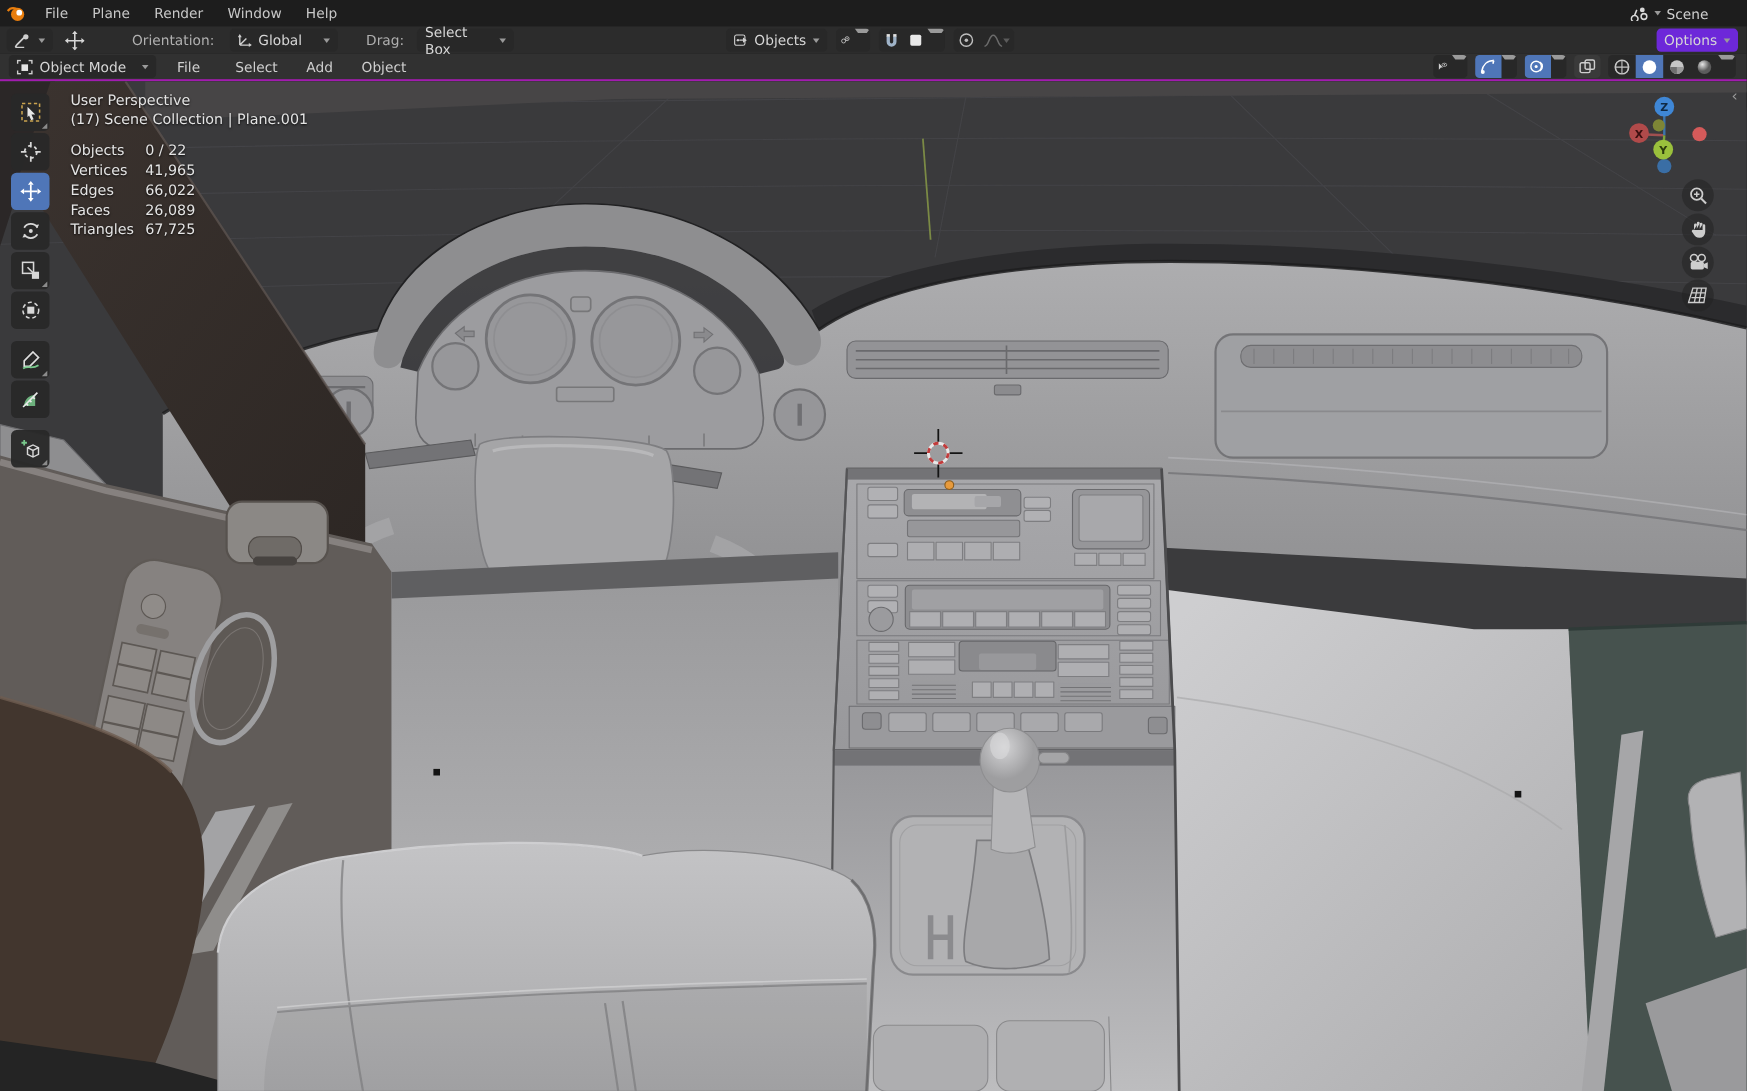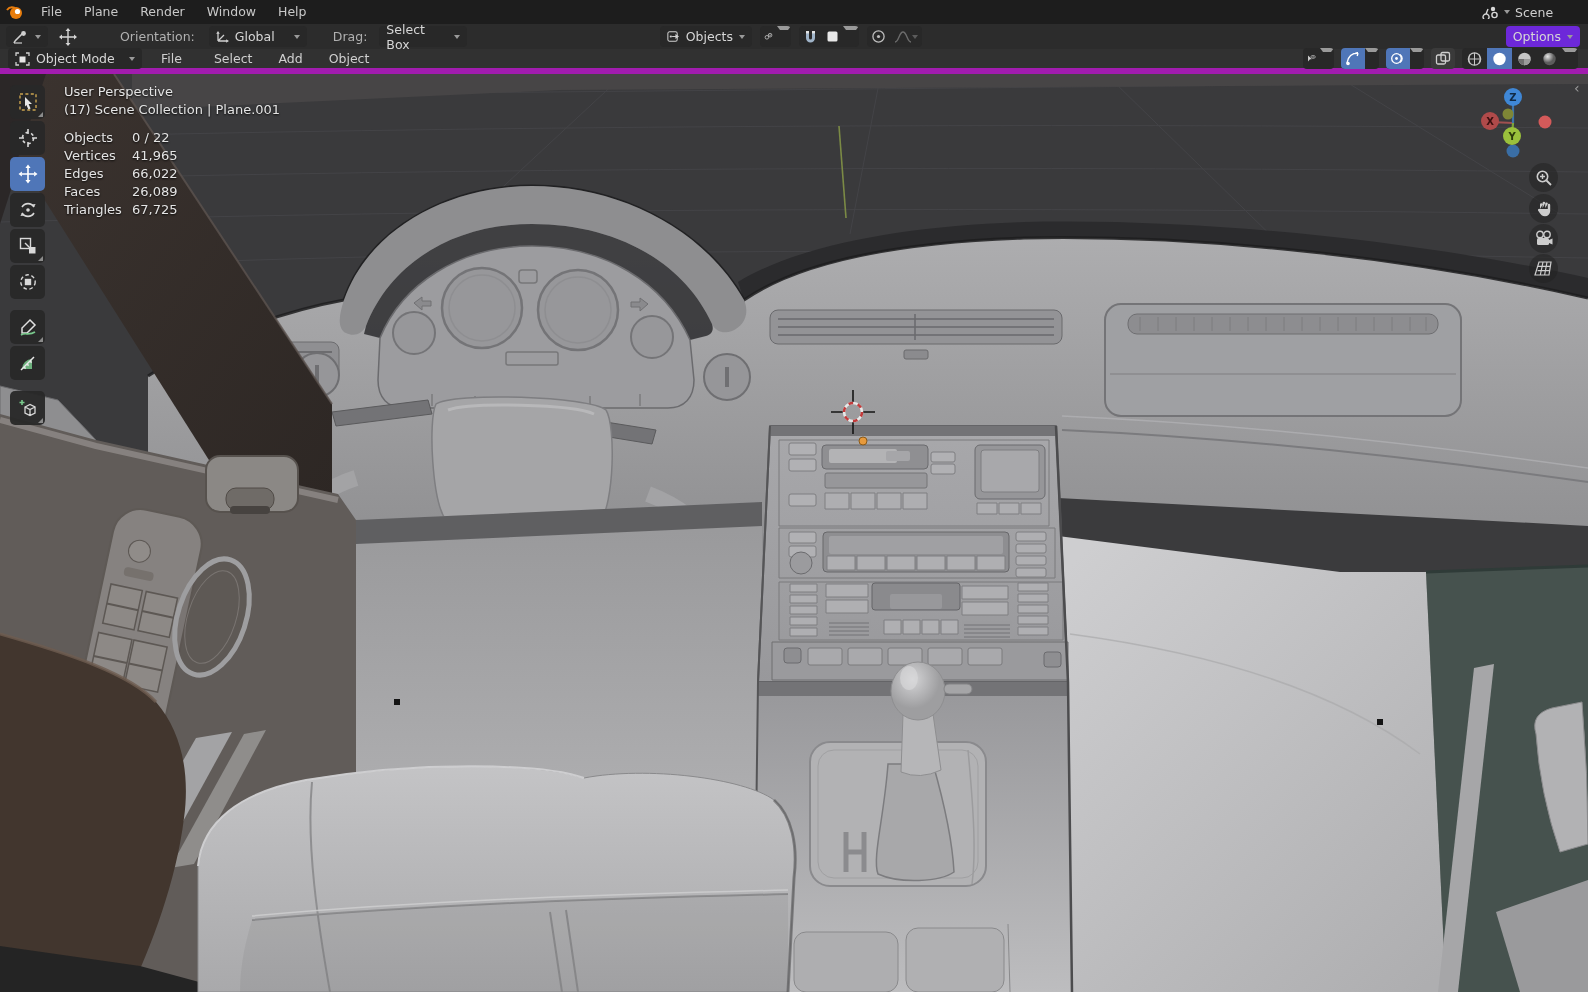--- a/index.html
+++ b/index.html
@@ -17,21 +17,21 @@
     border-right:1px solid #1a1a1a; font-size:12.5px; }
   .tab.active { background:#3e3e3e; color:#e2e2e2; }
   .tab.plus { background:transparent; color:#9a9a9a; border:none; padding:0 10px; }
   .scene-sel { margin-left:auto; display:flex; align-items:center; gap:5px;
     color:#cfcfcf; padding-right:1px; width:106px; overflow:hidden; white-space:nowrap; }
 
   
   .hrow1 { position:absolute; left:0; top:24px; width:1588px; height:25px; background:#2c2c2c;
     display:flex; align-items:center; color:#bdbdbd; font-size:12.5px; }
   .hrow2 { position:absolute; left:0; top:49px; width:1588px; height:25px; background:#313131;
-    display:flex; align-items:center; color:#cfcfcf; font-size:12.5px; border-bottom:6px solid #a21caf; }
+    display:flex; align-items:center; color:#cfcfcf; font-size:12.5px; border-bottom:2px solid #a21caf; }
   .dd { background:#282828; border-radius:4px; height:21px; display:inline-flex; align-items:center;
     padding:0 7px; gap:6px; color:#d6d6d6; }
   .chev { width:0; height:0; border-left:3.5px solid transparent; border-right:3.5px solid transparent;
     border-top:4.2px solid #9a9a9a; display:inline-block; }
   .hlabel { color:#b0b0b0; }
   .iconbtn { height:21px; min-width:24px; display:inline-flex; align-items:center; justify-content:center;
     border-radius:4px; gap:3px; }
   .seg { display:inline-flex; background:#282828; border-radius:4px; overflow:hidden; height:21px; align-items:center; }
   .seg > * { display:inline-flex; align-items:center; justify-content:center; height:21px; padding:0 4px; }
   .blue { background:#4f76b8 !important; }

